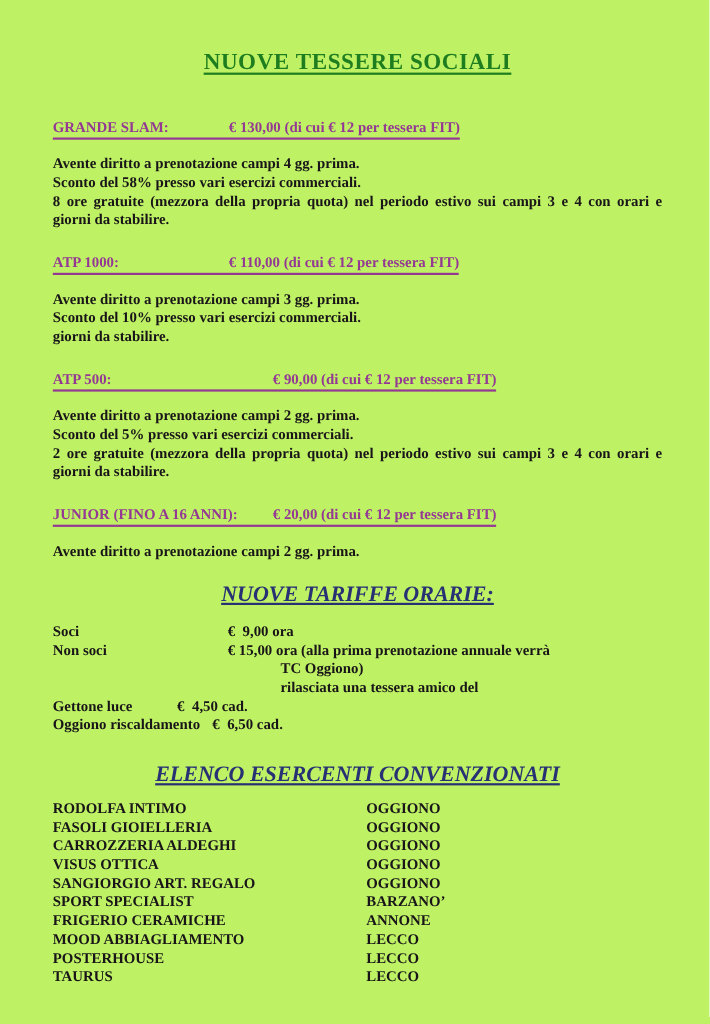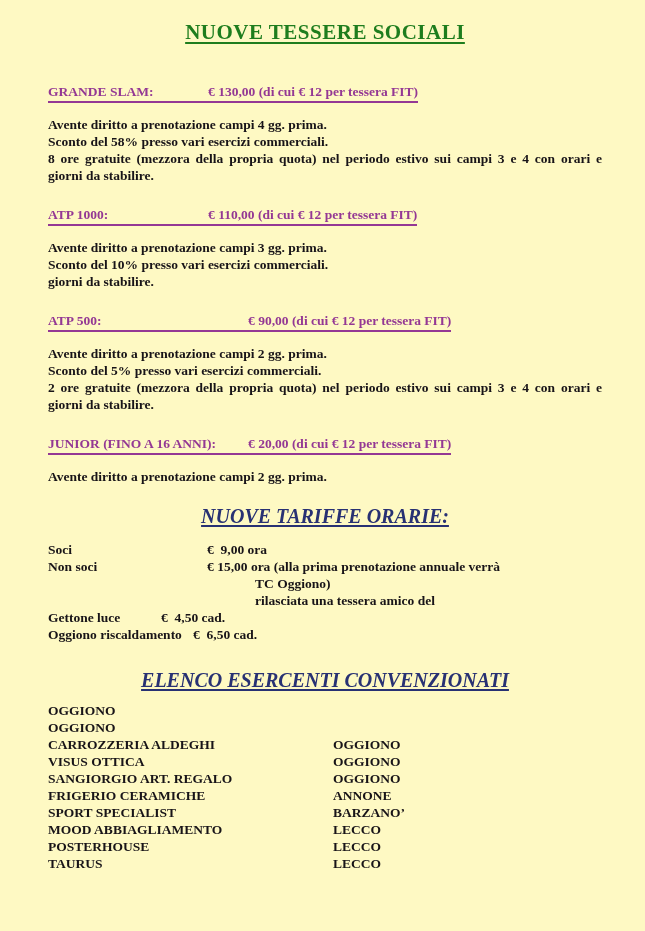--- a/index.html
+++ b/index.html
@@ -1,27 +1,27 @@
 <!DOCTYPE html>
 <html><head>
 <meta charset="utf-8">
 <style>
   html,body{margin:0;padding:0;background:#ffffff;}
   .page{
     position:relative;
     width:645px;height:931px;
     margin:0 auto;
-    background:#fef9c3;
+    background:#bef264;
     font-family:"Liberation Serif","DejaVu Serif",serif;
     font-weight:bold;
     font-size:13.5px;
     line-height:17px;
     color:#181418;
     box-sizing:border-box;
-    padding:19px 43px 0 48px;
+    padding:43px 43px 0 48px;
     overflow:hidden;
   }
   h1.doc-title{
     margin:0 0 38px 0;
     text-align:center;
     font-size:21px;
     line-height:26px;
     letter-spacing:.5px;
     color:#1e7d1e;
     text-decoration:underline;
@@ -132,44 +132,46 @@
     <div class="t-row">
       <span class="t-label lw145">Oggiono riscaldamento</span>
       <span class="t-value">€&nbsp;&nbsp;6,50 cad.</span>
     </div>
   </div>
 
   <h2 class="center-head merchants-head">ELENCO ESERCENTI CONVENZIONATI</h2>
 
   <div class="merchants">
     <div class="m-row">
+      <span class="m-name">RODOLFA INTIMO</span>
       <span class="m-city">OGGIONO</span>
     </div>
     <div class="m-row">
+      <span class="m-name">FASOLI GIOIELLERIA</span>
       <span class="m-city">OGGIONO</span>
     </div>
     <div class="m-row">
       <span class="m-name">CARROZZERIA ALDEGHI</span>
       <span class="m-city">OGGIONO</span>
     </div>
     <div class="m-row">
       <span class="m-name">VISUS OTTICA</span>
       <span class="m-city">OGGIONO</span>
     </div>
     <div class="m-row">
       <span class="m-name">SANGIORGIO ART. REGALO</span>
       <span class="m-city">OGGIONO</span>
     </div>
     <div class="m-row">
+      <span class="m-name">SPORT SPECIALIST</span>
+      <span class="m-city">BARZANO’</span>
+    </div>
+    <div class="m-row">
       <span class="m-name">FRIGERIO CERAMICHE</span>
       <span class="m-city">ANNONE</span>
-    </div>
-    <div class="m-row">
-      <span class="m-name">SPORT SPECIALIST</span>
-      <span class="m-city">BARZANO’</span>
     </div>
     <div class="m-row">
       <span class="m-name">MOOD ABBIAGLIAMENTO</span>
       <span class="m-city">LECCO</span>
     </div>
     <div class="m-row">
       <span class="m-name">POSTERHOUSE</span>
       <span class="m-city">LECCO</span>
     </div>
     <div class="m-row">

